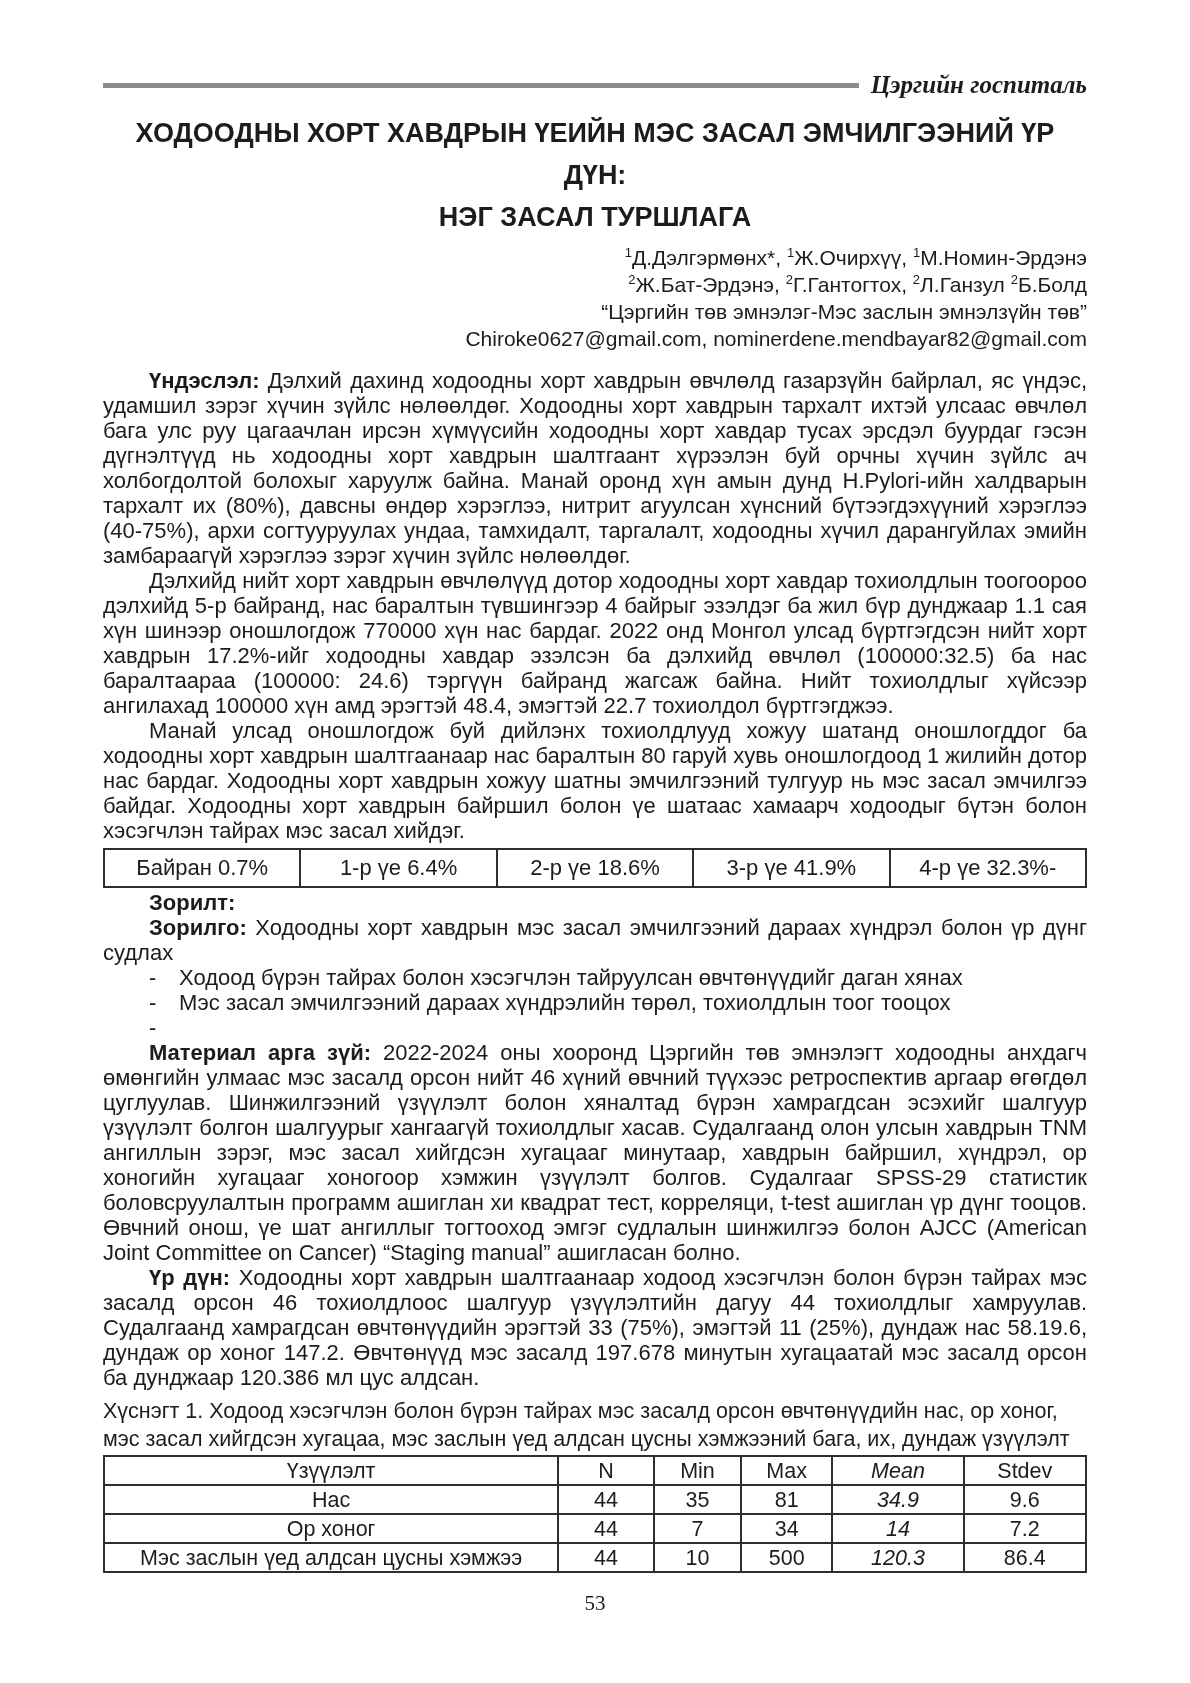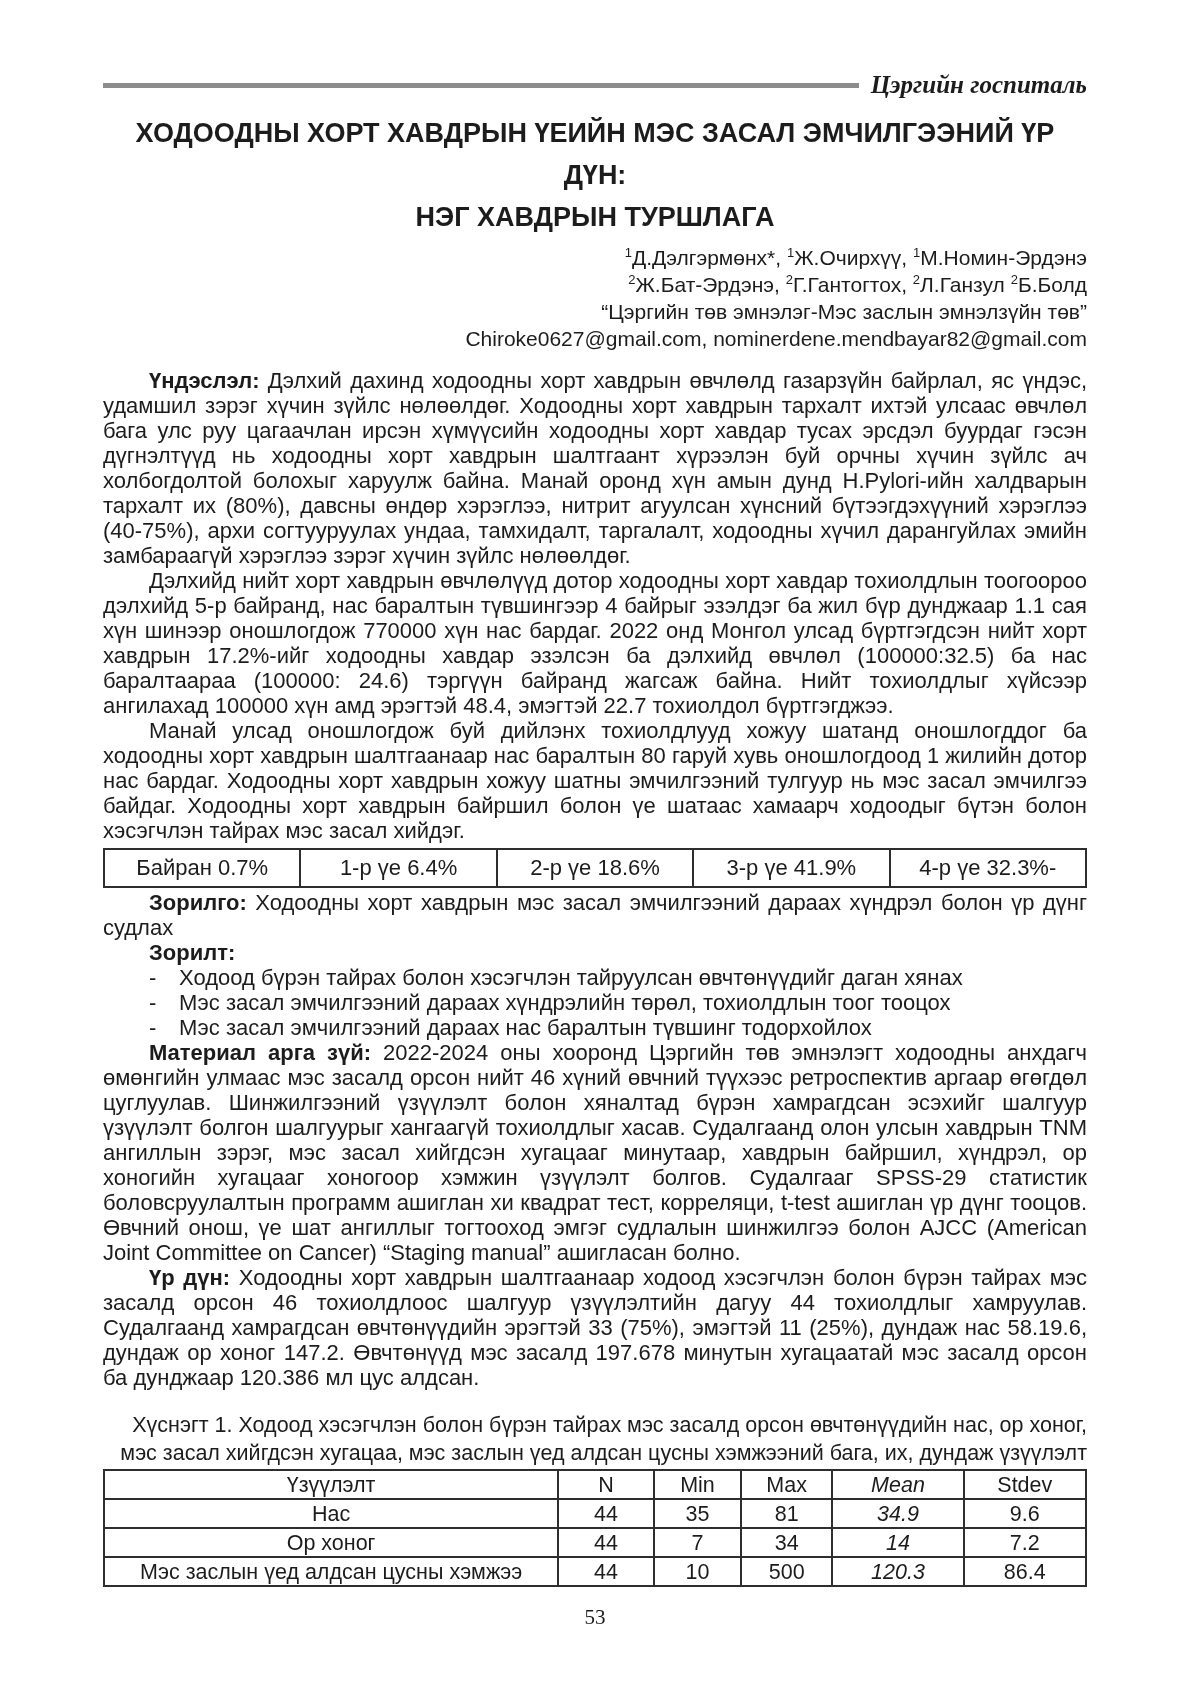--- a/index.html
+++ b/index.html
@@ -33,21 +33,21 @@
   
   table.stage { width:100%; border-collapse:collapse; margin:5px 0 2px 0; table-layout:fixed; }
   table.stage td {
     border:2px solid #2e2e2e; text-align:center; font-size:22px;
     padding:5px 2px; width:20%;
   }
   
   .bullet { display:flex; font-size:22px; line-height:25px; padding-left:46px; }
   .bullet .dash { width:30px; flex:none; }
   
-  .tbl-caption { font-size:21.5px; line-height:28px; text-align:right; margin:21px 0 2px 0; }
+  .tbl-caption { font-size:21.5px; line-height:28px; text-align:left; margin:7px 0 2px 0; }
   table.data { width:100%; border-collapse:collapse; margin-top:2px; table-layout:fixed;padding-left:8px; }
   table.data th, table.data td {
     border:2px solid #2e2e2e; font-size:21.5px; font-weight:normal;
     padding:1px 8px; text-align:center; height:25px; line-height:24px;
     overflow:hidden; white-space:nowrap;
   }
   table.data td.name { text-align:center; }
   .c0 { width:49.5%; } .c1 { width:9%; } .c2 { width:8%; }
   .c3 { width:8.5%; } .c4 { width:13%;font-style:italic; } .c5 { width:12%; }
   
@@ -61,21 +61,21 @@
 
 <div class="page">
 
   <div class="header-row">
     <div class="rule"></div>
     <div class="journal">Цэргийн госпиталь</div>
   </div>
 
   <h1 class="title">
     <span>ХОДООДНЫ ХОРТ ХАВДРЫН ҮЕИЙН МЭС ЗАСАЛ ЭМЧИЛГЭЭНИЙ ҮР ДҮН:</span><br>
-    <span>НЭГ ХАВДРЫН ТУРШЛАГА</span>
+    <span>НЭГ ЗАСАЛ ТУРШЛАГА</span>
   </h1>
 
   <div class="authors" id="authors">
       <div><sup>1</sup>Д.Дэлгэрмөнх*, <sup>1</sup>Ж.Очирхүү, <sup>1</sup>М.Номин-Эрдэнэ</div>
       <div><sup>2</sup>Ж.Бат-Эрдэнэ, <sup>2</sup>Г.Гантогтох, <sup>2</sup>Л.Ганзул <sup>2</sup>Б.Болд</div>
       <div>“Цэргийн төв эмнэлэг-Мэс заслын эмнэлзүйн төв”</div>
       <div>Chiroke0627@gmail.com, nominerdene.mendbayar82@gmail.com</div>
     </div>
 
   <p class="para"><b>Үндэслэл:</b><span> Дэлхий дахинд ходоодны хорт хавдрын өвчлөлд газарзүйн байрлал, яс үндэс,  удамшил зэрэг хүчин зүйлс нөлөөлдөг. Ходоодны хорт хавдрын тархалт ихтэй улсаас өвчлөл бага улс руу цагаачлан ирсэн хүмүүсийн ходоодны хорт хавдар тусах эрсдэл буурдаг гэсэн дүгнэлтүүд нь ходоодны хорт хавдрын шалтгаант хүрээлэн буй орчны хүчин зүйлс ач холбогдолтой болохыг харуулж байна. Манай оронд хүн амын дунд H.Pylori-ийн халдварын тархалт их (80%), давсны өндөр хэрэглээ, нитрит агуулсан хүнсний бүтээгдэхүүний хэрэглээ (40-75%), архи согтууруулах ундаа, тамхидалт, таргалалт, ходоодны хүчил дарангуйлах эмийн замбараагүй хэрэглээ зэрэг хүчин зүйлс  нөлөөлдөг.</span></p>
@@ -90,36 +90,35 @@
         <tr id="stage-row">
           <td>Байран 0.7%</td>
           <td>1-р үе 6.4%</td>
           <td>2-р үе 18.6%</td>
           <td>3-р үе 41.9%</td>
           <td>4-р үе 32.3%-</td>
         </tr>
       </tbody>
   </table>
 
+  <p class="para"><b>Зорилт:</b></p>
+
   <p class="para"><b>Зорилго:</b><span> Ходоодны хорт хавдрын мэс засал эмчилгээний дараах хүндрэл болон үр дүнг судлах</span></p>
-
-  <p class="para"><b>Зорилт:</b></p>
 
   <div id="bullet-list">
       <div class="bullet">
         <span class="dash">-</span>
         <span>Ходоод бүрэн тайрах болон хэсэгчлэн тайруулсан өвчтөнүүдийг даган хянах</span>
       </div>
       <div class="bullet">
         <span class="dash">-</span>
         <span>Мэс засал эмчилгээний дараах хүндрэлийн төрөл, тохиолдлын тоог тооцох</span>
       </div>
       <div class="bullet">
         <span class="dash">-</span>
-        <span>Мэс засал эмчилгээний дараах нас баралтын түвшинг тодорхойлох</span>
       </div>
     </div>
 
   <p class="para"><b>Материал арга зүй:</b><span> 2022-2024 оны хооронд Цэргийн төв эмнэлэгт ходоодны анхдагч өмөнгийн улмаас мэс засалд орсон нийт 46 хүний өвчний түүхээс ретроспектив аргаар өгөгдөл цуглуулав. Шинжилгээний үзүүлэлт болон хяналтад бүрэн хамрагдсан эсэхийг шалгуур үзүүлэлт болгон шалгуурыг хангаагүй тохиолдлыг хасав. Судалгаанд олон улсын хавдрын TNM ангиллын зэрэг, мэс засал хийгдсэн хугацааг минутаар, хавдрын байршил, хүндрэл, ор хоногийн хугацааг хоногоор хэмжин үзүүлэлт болгов.  Судалгааг SPSS-29  статистик боловсруулалтын программ ашиглан хи квадрат тест, корреляци, t-test  ашиглан үр дүнг тооцов. Өвчний онош, үе шат ангиллыг тогтооход эмгэг судлалын шинжилгээ болон AJCC (American Joint Committee on Cancer) “Staging manual” ашигласан болно.</span></p>
 
   <p class="para"><b>Үр дүн:</b><span> Ходоодны хорт хавдрын шалтгаанаар ходоод хэсэгчлэн болон бүрэн тайрах мэс засалд орсон 46 тохиолдлоос шалгуур үзүүлэлтийн дагуу 44 тохиолдлыг хамруулав. Судалгаанд хамрагдсан өвчтөнүүдийн эрэгтэй 33 (75%), эмэгтэй 11 (25%), дундаж нас 58.19.6, дундаж ор хоног 147.2. Өвчтөнүүд мэс засалд 197.678 минутын хугацаатай мэс засалд орсон ба дунджаар 120.386 мл цус алдсан.</span></p>
 
   <div class="tbl-caption">Хүснэгт 1. Ходоод хэсэгчлэн болон бүрэн тайрах мэс засалд орсон өвчтөнүүдийн нас, ор хоног, мэс засал хийгдсэн хугацаа, мэс заслын үед алдсан цусны хэмжээний бага, их,  дундаж үзүүлэлт</div>
 
   <table class="data">

